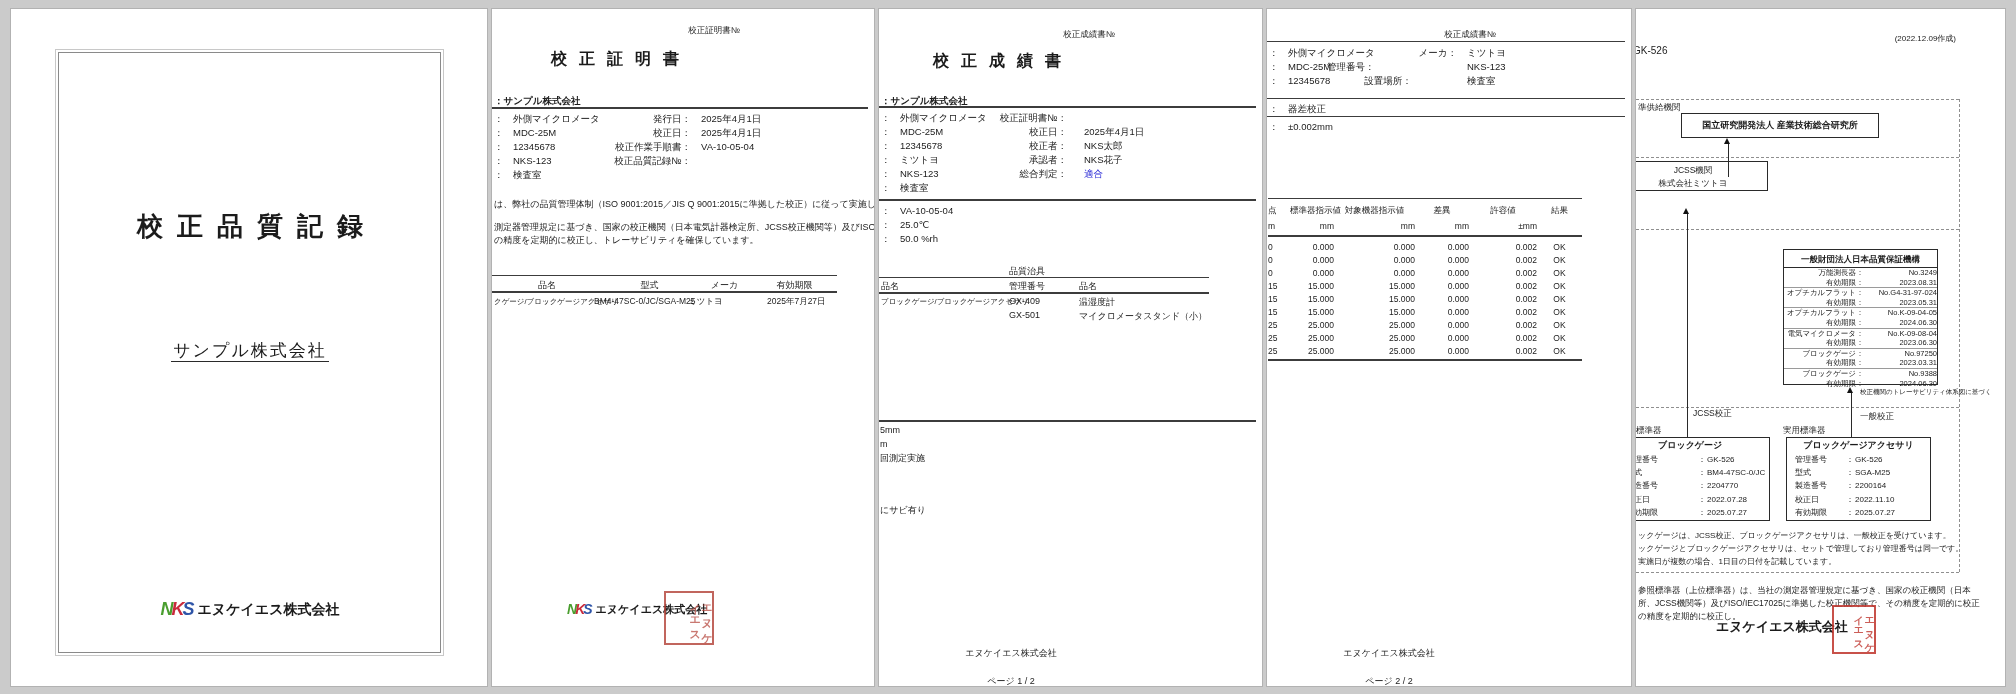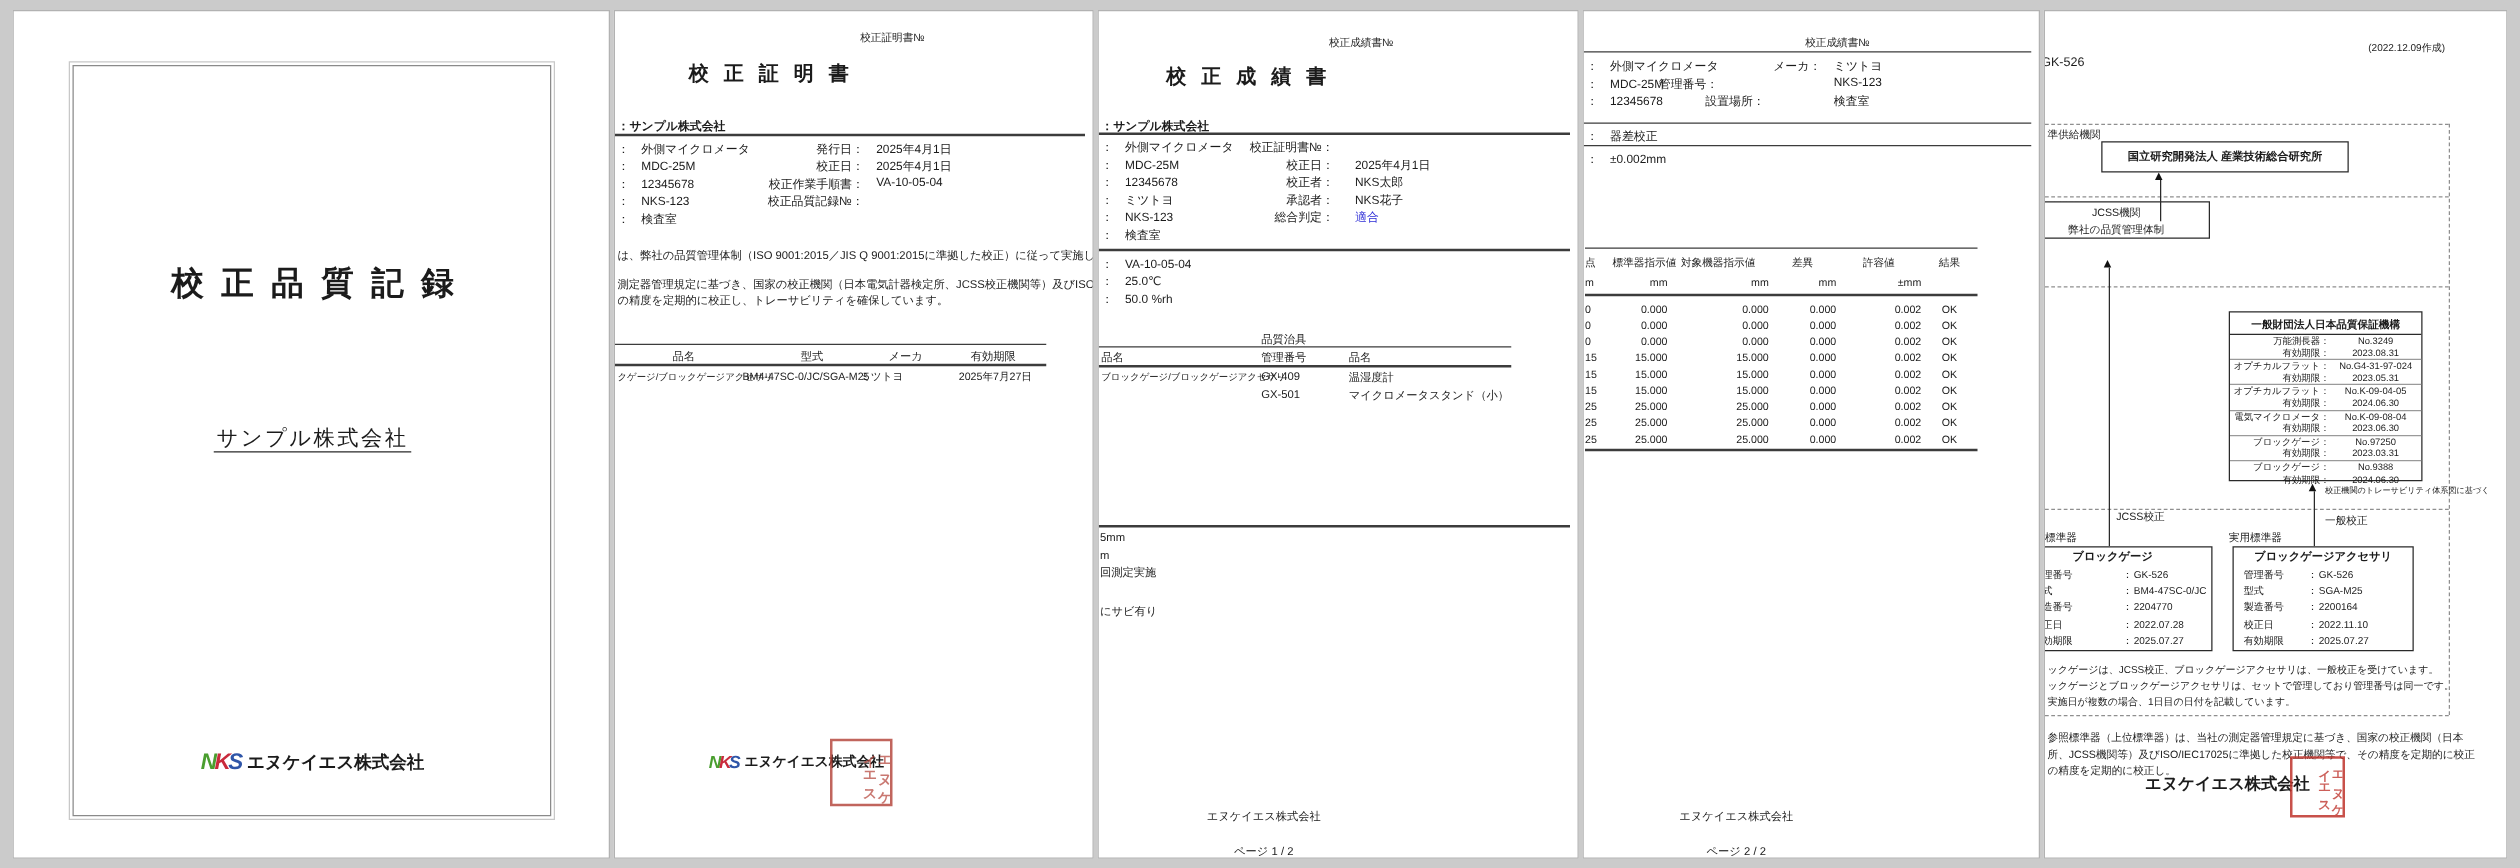--- a/index.html
+++ b/index.html
@@ -28,21 +28,21 @@
 .grid6>span:first-child{text-align:left}
 .grid6>span:last-child{text-align:center}
 .hdr6>span{text-align:center}
 .hdr6>span:first-child{text-align:left}
 .jqa-title{height:18px;line-height:18px;font-size:8.5px;font-weight:bold;text-align:center;border-bottom:1px solid #2a2a2a;white-space:nowrap}
 .jqa-item{border-bottom:1px solid #9a9a9a}
 .jqa-item:last-child{border-bottom:none}
 .jqa-row{display:flex;font-size:7.5px;line-height:9.6px;white-space:nowrap}
 .jqa-row .l{width:72px;text-align:right}
 .jqa-row .cl{width:8px;text-align:center}
-.jqa-row .v{flex:1;text-align:center}
+.jqa-row .v{flex:1;text-align:right}
 .sb-title{font-size:9px;font-weight:bold;line-height:15px;white-space:nowrap}
 .sb-row{display:flex;font-size:8px;line-height:13.2px;white-space:nowrap}
 .sb-row .cl{width:10px;text-align:center}
 </style>
 </head>
 <body>
 
 <div class="panel" style="left:10px;width:478px">
   <div class="abs" style="left:47px;top:43px;width:383px;height:601px;border:1px solid #8a8a8a;outline:1px solid #c8c8c8;outline-offset:2px"></div>
   <div class="abs c b" style="left:0;top:200px;width:478px;font-size:26px;letter-spacing:14px;text-indent:14px">校正品質記録</div>
@@ -132,21 +132,21 @@
   <div class="abs f9" style="left:130px;top:287px">GX-409</div>
   <div class="abs f9" style="left:200px;top:287px">温湿度計</div>
   <div class="abs f75" style="left:2px;top:302px"></div>
   <div class="abs f9" style="left:130px;top:301px">GX-501</div>
   <div class="abs f9" style="left:200px;top:301px">マイクロメータスタンド（小）</div>
 
   <div class="ln ln2" style="left:0;top:411px;width:377px"></div>
   <div class="abs f9" style="left:1px;top:416px">5mm</div>
   <div class="abs f9" style="left:1px;top:430px">m</div>
   <div class="abs f9" style="left:1px;top:443px">回測定実施</div>
-  <div class="abs f9" style="left:1px;top:474px">にサビ有り</div>
+  <div class="abs f9" style="left:1px;top:495px">にサビ有り</div>
 
   <div class="abs c f9" style="left:32px;top:638px;width:200px">エヌケイエス株式会社</div>
   <div class="abs c f9" style="left:32px;top:666px;width:200px">ページ 1 / 2</div>
 </div>
 
 <div class="panel" style="left:1266px;width:366px">
   <div class="abs c f85" style="left:40px;top:20px;width:326px">校正成績書№</div>
   <div class="ln" style="left:0;top:32px;width:358px"></div>
 
   <div class="abs f95" style="left:2px;top:38px">：　外側マイクロメータ</div>
@@ -270,21 +270,21 @@
   <div class="dash-h" style="left:0;top:220px;width:323px"></div>
   <div class="dash-h" style="left:0;top:398px;width:323px"></div>
   <div class="dash-h" style="left:0;top:563px;width:323px"></div>
 
   <div class="abs f85" style="left:2px;top:93px">準供給機関</div>
   <div class="box b c f9" style="left:45px;top:104px;width:198px;height:25px;line-height:23px">国立研究開発法人 産業技術総合研究所</div>
 
   <div class="abs f85" style="left:2px;top:151px">給機関</div>
   <div class="box" style="left:-18px;top:152px;width:150px;height:30px;border-width:1.5px;text-align:center">
     <div class="f85" style="line-height:14px;padding-top:1px">JCSS機関</div>
-    <div class="f85" style="line-height:13px">弊社の品質管理体制</div>
+    <div class="f85" style="line-height:13px">株式会社ミツトヨ</div>
   </div>
 
   <div class="arr" style="left:88px;top:129px"></div>
   <div class="vln" style="left:92px;top:135px;height:33px"></div>
   <div class="arr" style="left:47px;top:199px"></div>
   <div class="vln" style="left:51px;top:205px;height:223px"></div>
   <div class="arr" style="left:211px;top:378px"></div>
   <div class="vln" style="left:215px;top:384px;height:44px"></div>
 
   <div class="box" style="left:147px;top:240px;width:155px;height:136px;border-width:1.5px">

